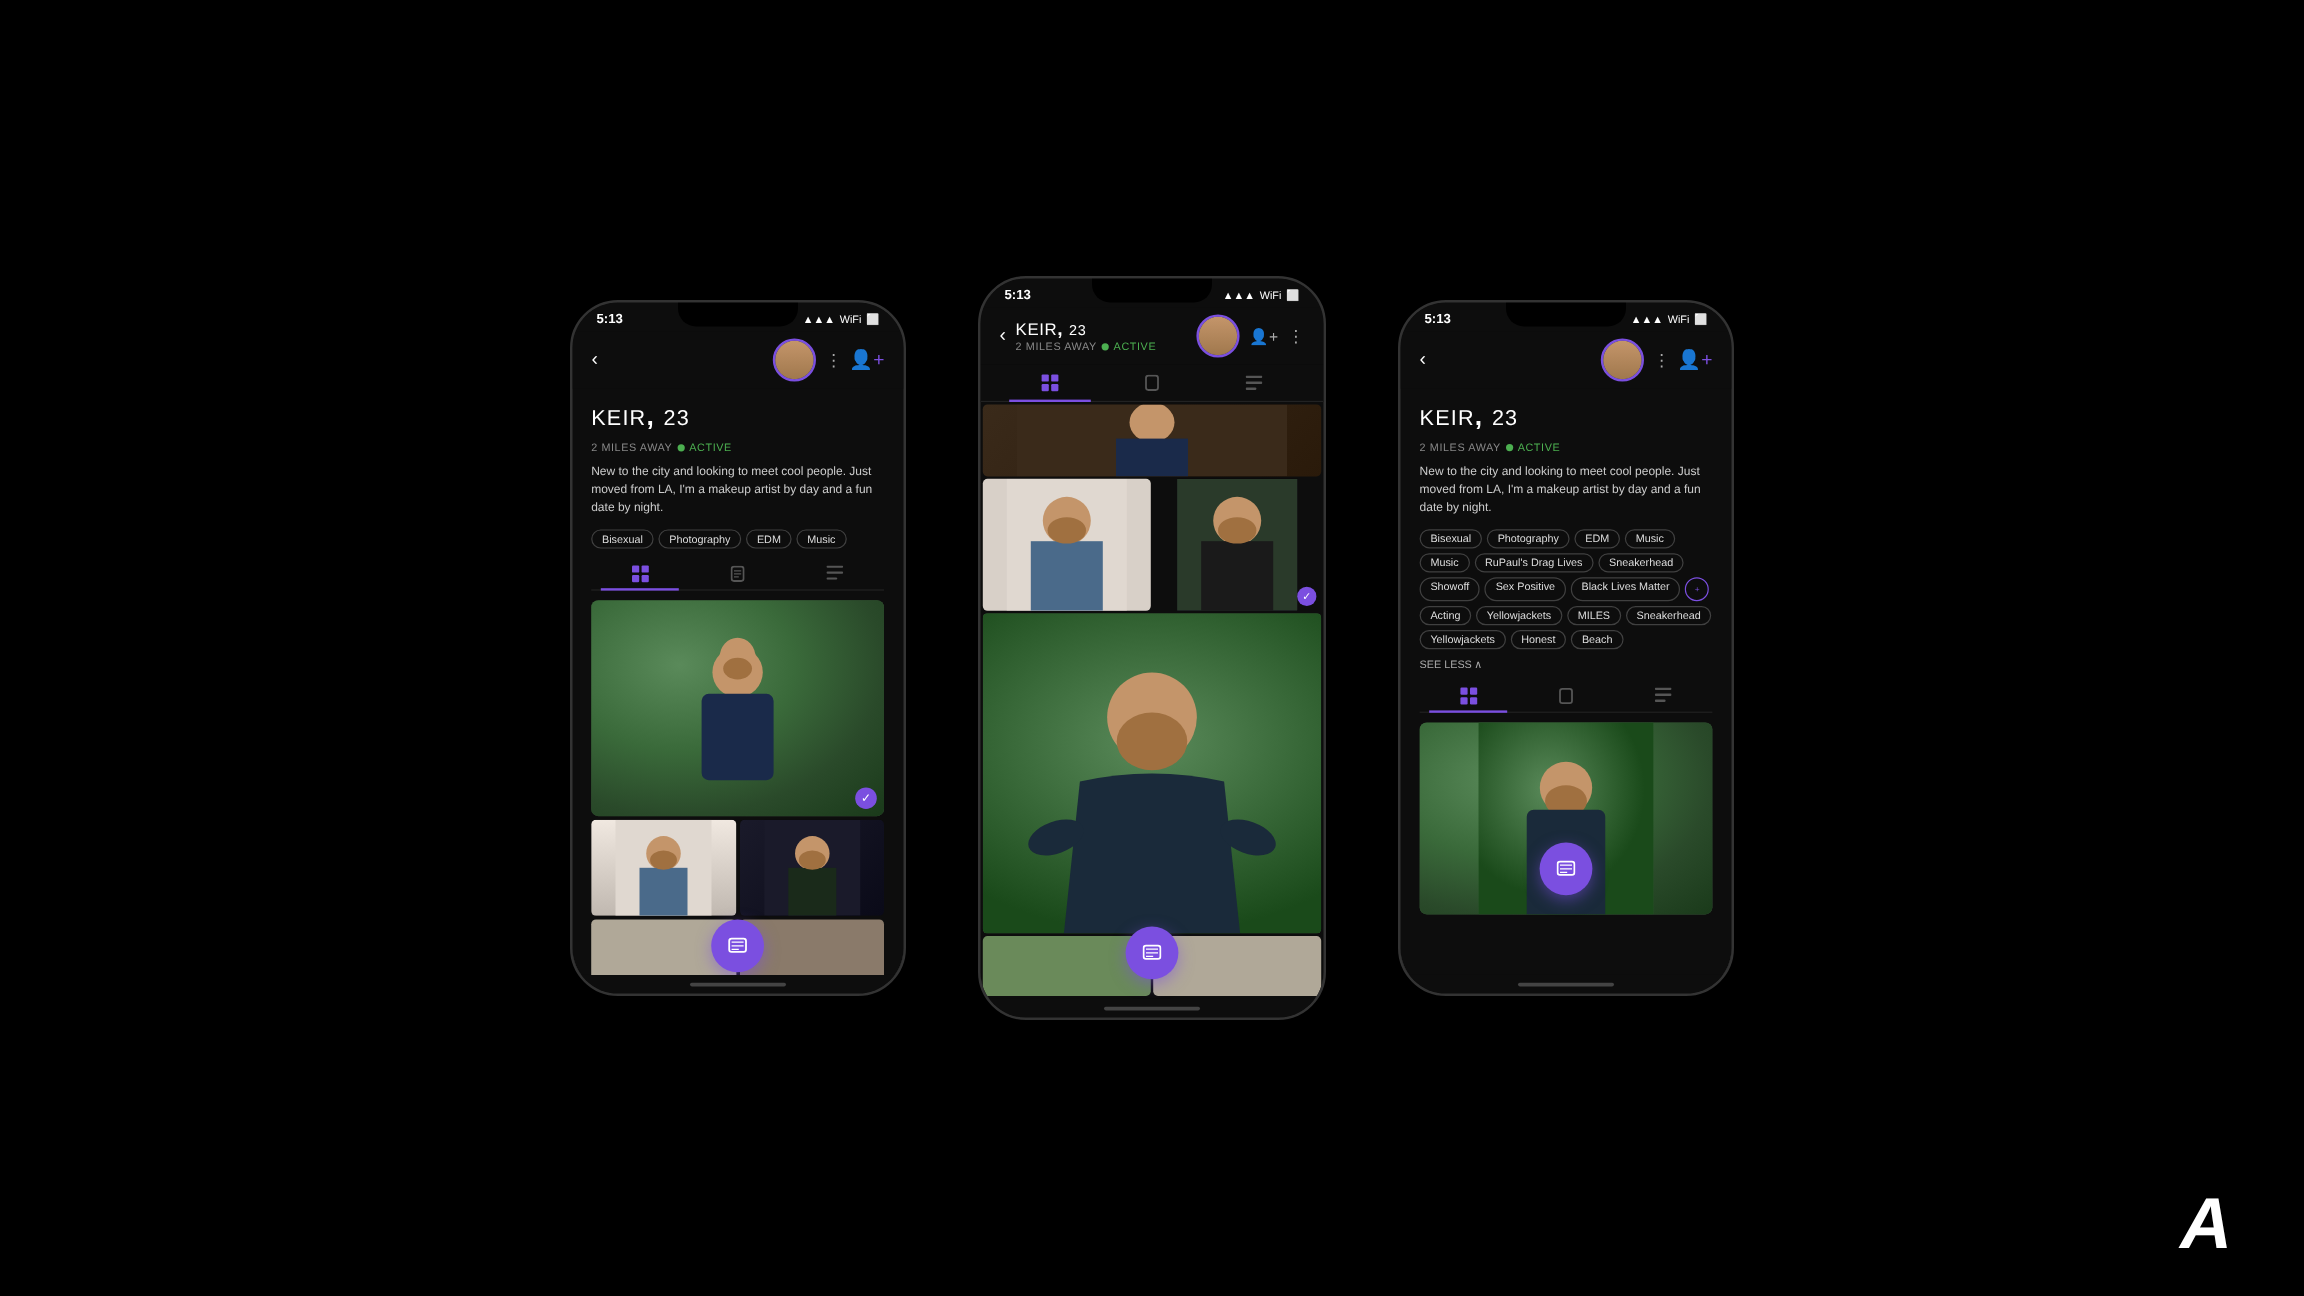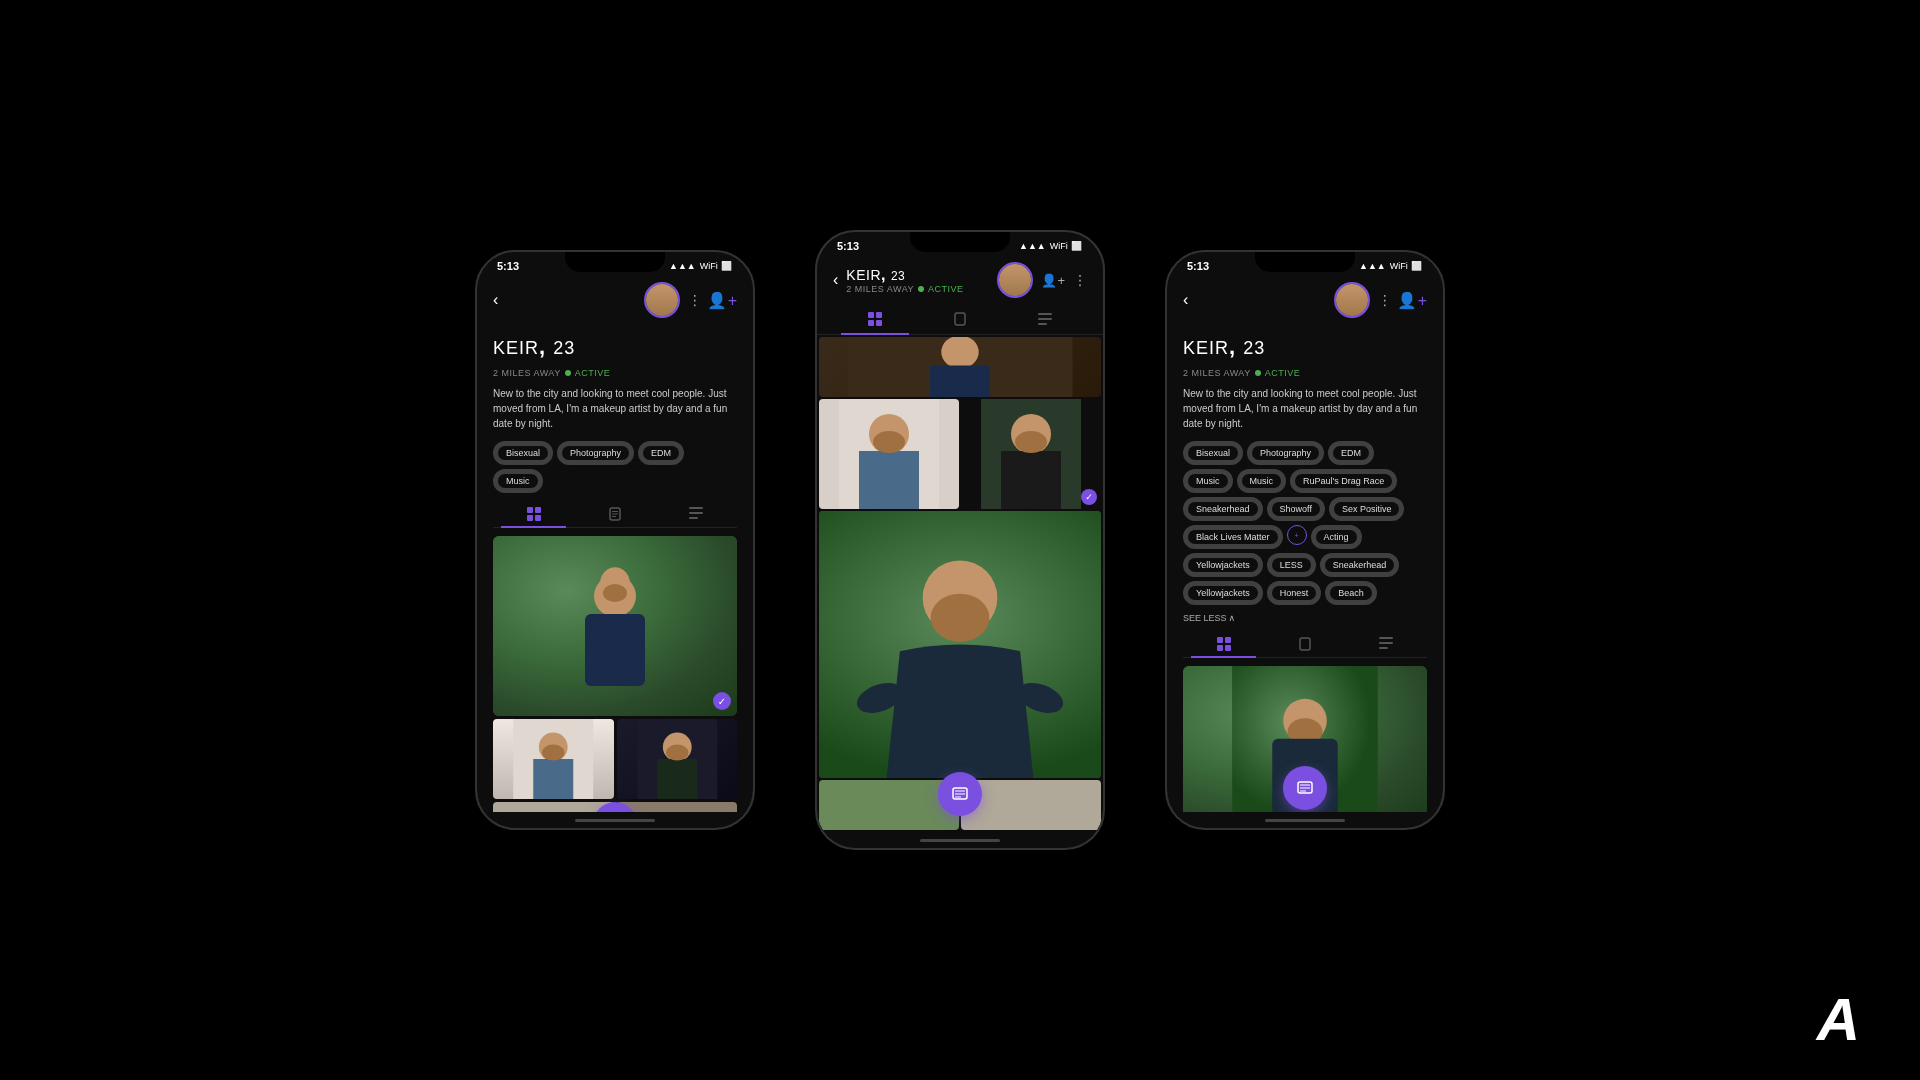--- a/index.html
+++ b/index.html
@@ -236,21 +236,21 @@
     }
 
     .tags-row {
       display: flex;
       flex-wrap: wrap;
       gap: 4px;
       margin-bottom: 8px;
     }
 
     .tag {
-      border: 5px solid #404040;
+      border: 1px solid #404040;
       border-radius: 20px;
       padding: 2px 8px;
       font-size: 9px;
       color: #ddd;
       white-space: nowrap;
     }
 
     .tag-more {
       border: 1px solid #7B4FE0;
       border-radius: 50%;
@@ -745,29 +745,29 @@
           </div>
 
           <div class="bio-text">New to the city and looking to meet cool people. Just moved from LA, I'm a makeup artist by day and a fun date by night.</div>
 
           <div class="tags-row">
             <span class="tag">Bisexual</span>
             <span class="tag">Photography</span>
             <span class="tag">EDM</span>
             <span class="tag">Music</span>
             <span class="tag">Music</span>
-            <span class="tag">RuPaul's Drag Race</span>
+            <span class="tag">RuPaul's Drag Lives</span>
             <span class="tag">Sneakerhead</span>
             <span class="tag">Showoff</span>
             <span class="tag">Sex Positive</span>
             <span class="tag">Black Lives Matter</span>
             <span class="tag-more" style="border-color:#7B4FE0; color:#7B4FE0; font-size:7px; width:20px; height:20px; border-radius:50%; border:1px solid #7B4FE0; display:flex; align-items:center; justify-content:center;">+</span>
             <span class="tag">Acting</span>
             <span class="tag">Yellowjackets</span>
-            <span class="tag">LESS</span>
+            <span class="tag">MILES</span>
             <span class="tag">Sneakerhead</span>
             <span class="tag">Yellowjackets</span>
             <span class="tag">Honest</span>
             <span class="tag">Beach</span>
           </div>
 
           <div class="see-less">
             <span>SEE LESS</span>
             <span>∧</span>
           </div>

